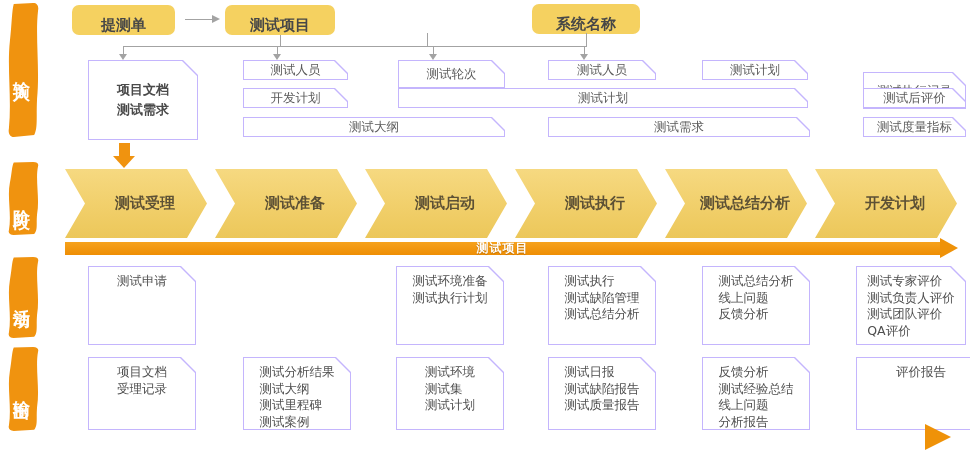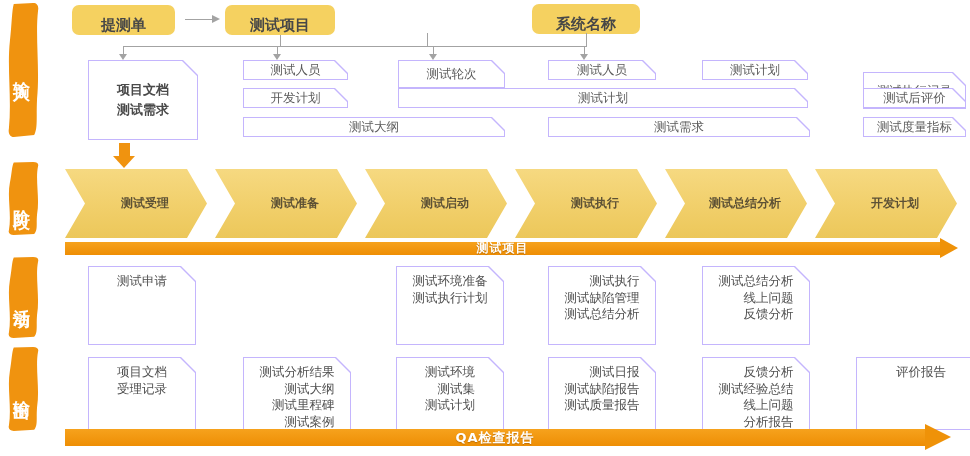--- a/index.html
+++ b/index.html
@@ -33,28 +33,28 @@
     clip-path:polygon(0 0,calc(100% - var(--bev)) 0,100% var(--bev),100% 100%,0 100%);
   }
   .docbox .ctr{
     position:absolute;inset:0;display:flex;flex-direction:column;
     align-items:center;justify-content:center;
     font-size:12.5px;color:#5b5b5b;line-height:16px;text-align:center;
   }
   .docbox.big .ctr{font-size:13px;font-weight:bold;color:#4a4a4a;line-height:20px;}
   .docbox.list{--bev:15px;}
   .docbox.list .ctr{justify-content:flex-start;padding-top:7px;}
-  .docbox.list .lines{text-align:right;font-size:12.5px;color:#4f4f4f;line-height:16.5px;}
+  .docbox.list .lines{text-align:left;font-size:12.5px;color:#4f4f4f;line-height:16.5px;}
   
   .chev{
     position:absolute;top:169px;height:69px;width:142px;
     background:linear-gradient(180deg,#f6d981 0%,#f1cf6a 55%,#ecc75a 100%);
     clip-path:polygon(20px 50%,0 0,calc(100% - 20px) 0,100% 50%,calc(100% - 20px) 100%,0 100%);
     display:flex;align-items:center;justify-content:center;padding-left:18px;box-sizing:border-box;
-    font-size:12px;font-weight:bold;color:#5d5135;white-space:nowrap;
+    font-size:15px;font-weight:bold;color:#5d5135;white-space:nowrap;
   }
   
   .bar{position:absolute;background:linear-gradient(180deg,#f6a21d,#ee8e04);}
   .bar .blabel{
     position:absolute;inset:0;display:flex;align-items:center;justify-content:center;
     color:#fff;font-weight:bold;font-size:12px;letter-spacing:1px;
     text-shadow:0 1px 1px rgba(160,90,0,.6);white-space:nowrap;
   }
   .tri{position:absolute;width:0;height:0;}
   
@@ -238,20 +238,30 @@
   </div>
   <div class="docbox list" style="left:684px;top:266px;width:108px;height:79px">
     <div class="ctr">
         <div class="lines">
       <div>测试总结分析</div>
       <div>线上问题</div>
       <div>反馈分析</div>
     </div>
       </div>
   </div>
+  <div class="docbox list" style="left:838px;top:266px;width:110px;height:79px">
+    <div class="ctr">
+        <div class="lines">
+      <div>测试专家评价</div>
+      <div>测试负责人评价</div>
+      <div>测试团队评价</div>
+      <div>QA评价</div>
+    </div>
+      </div>
+  </div>
 
   <div class="docbox list" style="left:70px;top:357px;width:108px;height:73px">
     <div class="ctr">
         <div class="lines">
       <div>项目文档</div>
       <div>受理记录</div>
     </div>
       </div>
   </div>
   <div class="docbox list" style="left:225px;top:357px;width:108px;height:73px">
@@ -293,18 +303,15 @@
       </div>
   </div>
   <div class="docbox list" style="left:838px;top:357px;width:130px;height:73px">
     <div class="ctr">
         <div class="lines">
       <div>评价报告</div>
     </div>
       </div>
   </div>
 
-  <div class="bar" style="left:65px;top:429px;width:860px;height:17px">
-    <div class="blabel" style="font-size:13px">QA检查报告</div>
-  </div>
   <div class="tri" style="left:925px;top:424px;border-top:13px solid transparent;border-bottom:13px solid transparent;border-left:26px solid #ef9208"></div>
 
 </div>
 
 </body></html>

